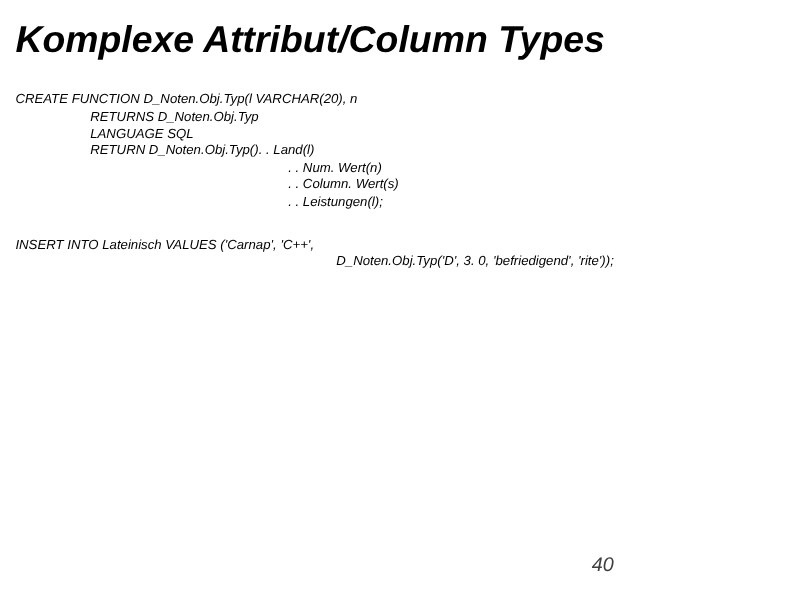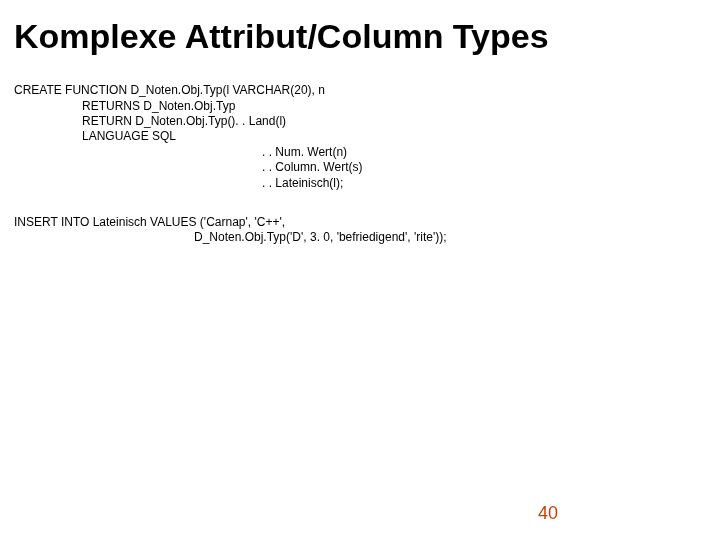--- a/index.html
+++ b/index.html
@@ -11,20 +11,21 @@
     font-family: Verdana, Arial, sans-serif;
     color: #000;
     overflow: hidden;
   }
   .slide {
     position: relative;
     width: 572px;
     height: 540px;
     box-sizing: border-box;
     padding: 18px 14px 0 14px;
+    font-style: italic;
   }
   .title {
     font-family: "Arial Black", Arial, sans-serif;
     font-weight: 900;
     font-size: 34px;
     letter-spacing: 0px;
     margin: 0 0 28px 0;
     line-height: 1.1;
   }
   .body {
@@ -32,44 +33,44 @@
     line-height: 1.28;
   }
   .body p {
     margin: 0;
     white-space: pre;
   }
   .ind1 { padding-left: 34px; }
   .ind2 { padding-left: 68px; }
   .ind3 { padding-left: 190px; }
   .ind4 { padding-left: 248px; }
-  .ind5 { padding-left: 180px; }
+  .ind5 { padding-left: 180px; text-align: right; }
   .gap  { height: 24px; }
   .pagenum {
     position: absolute;
     right: 14px;
     bottom: 16px;
-    color: #c2410c;
+    color: #404040;
     font-size: 18px;
     font-family: Verdana, Arial, sans-serif;
   }
 </style>
 </head>
 <body>
 
 <div class="slide">
   <h1 class="title">Komplexe Attribut/Column Types</h1>
 
   <div class="body">
     <p>CREATE FUNCTION D_Noten.Obj.Typ(l VARCHAR(20), n</p>
     <p class="ind2">RETURNS D_Noten.Obj.Typ</p>
+    <p class="ind2">LANGUAGE SQL</p>
     <p class="ind2">RETURN D_Noten.Obj.Typ(). . Land(l)</p>
-    <p class="ind2">LANGUAGE SQL</p>
     <p class="ind4">. . Num. Wert(n)</p>
     <p class="ind4">. . Column. Wert(s)</p>
-    <p class="ind4">. . Lateinisch(l);</p>
+    <p class="ind4">. . Leistungen(l);</p>
     <div class="gap"></div>
     <p>INSERT INTO Lateinisch VALUES ('Carnap', 'C++',</p>
     <p class="ind5">D_Noten.Obj.Typ('D', 3. 0, 'befriedigend', 'rite'));</p>
   </div>
 
   <div class="pagenum">40</div>
 </div>
 
 </body></html>

